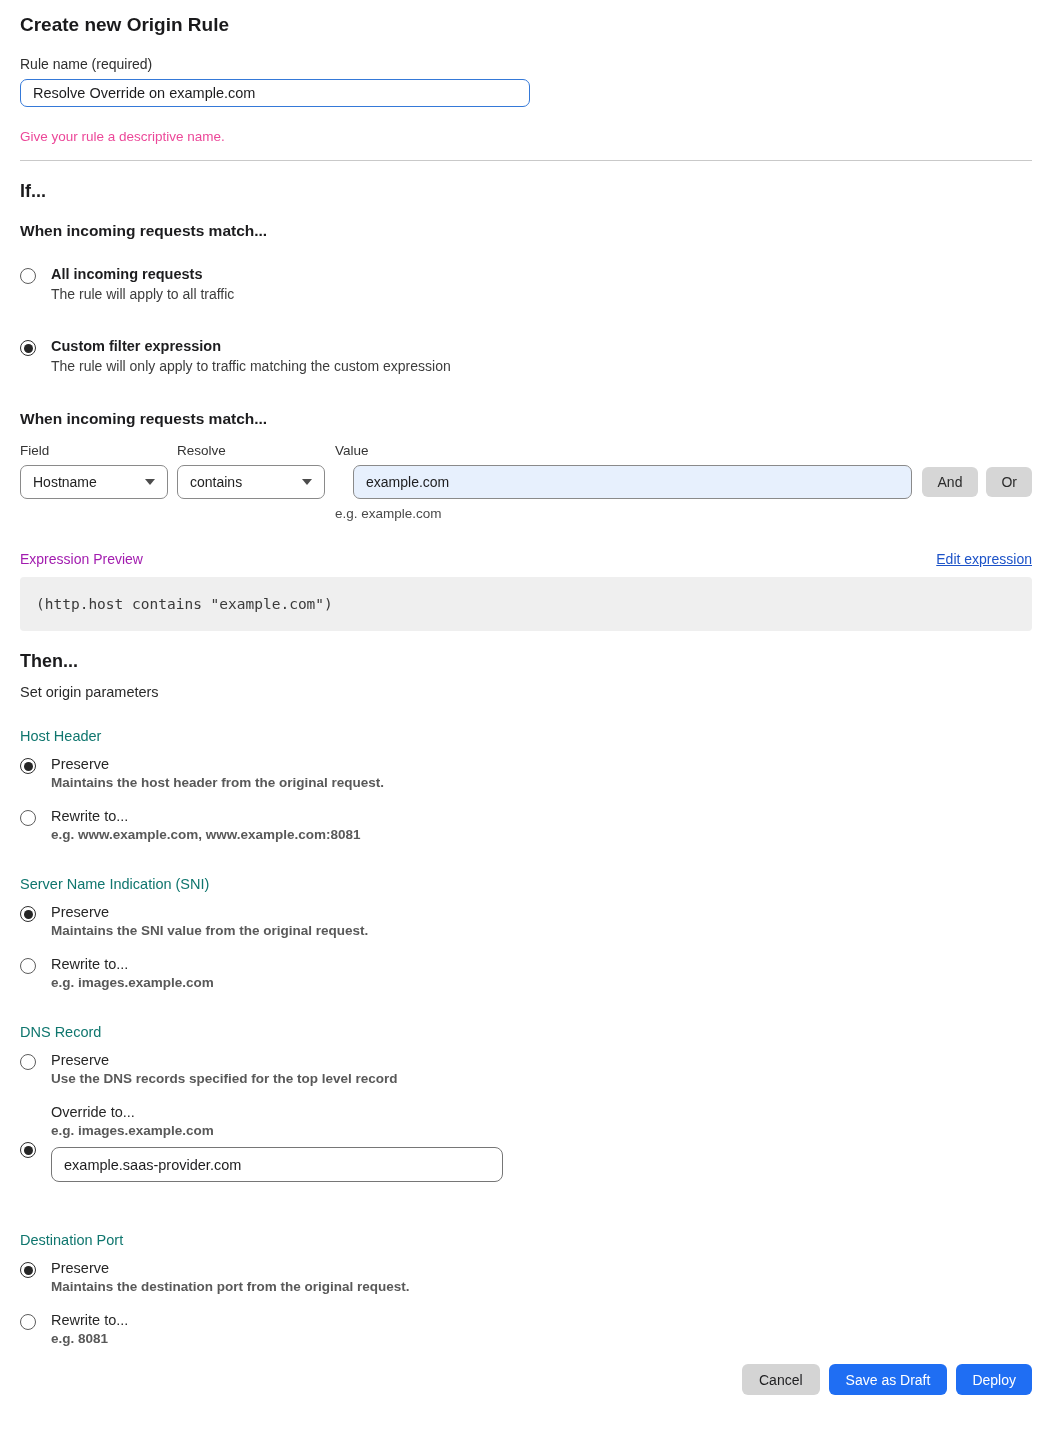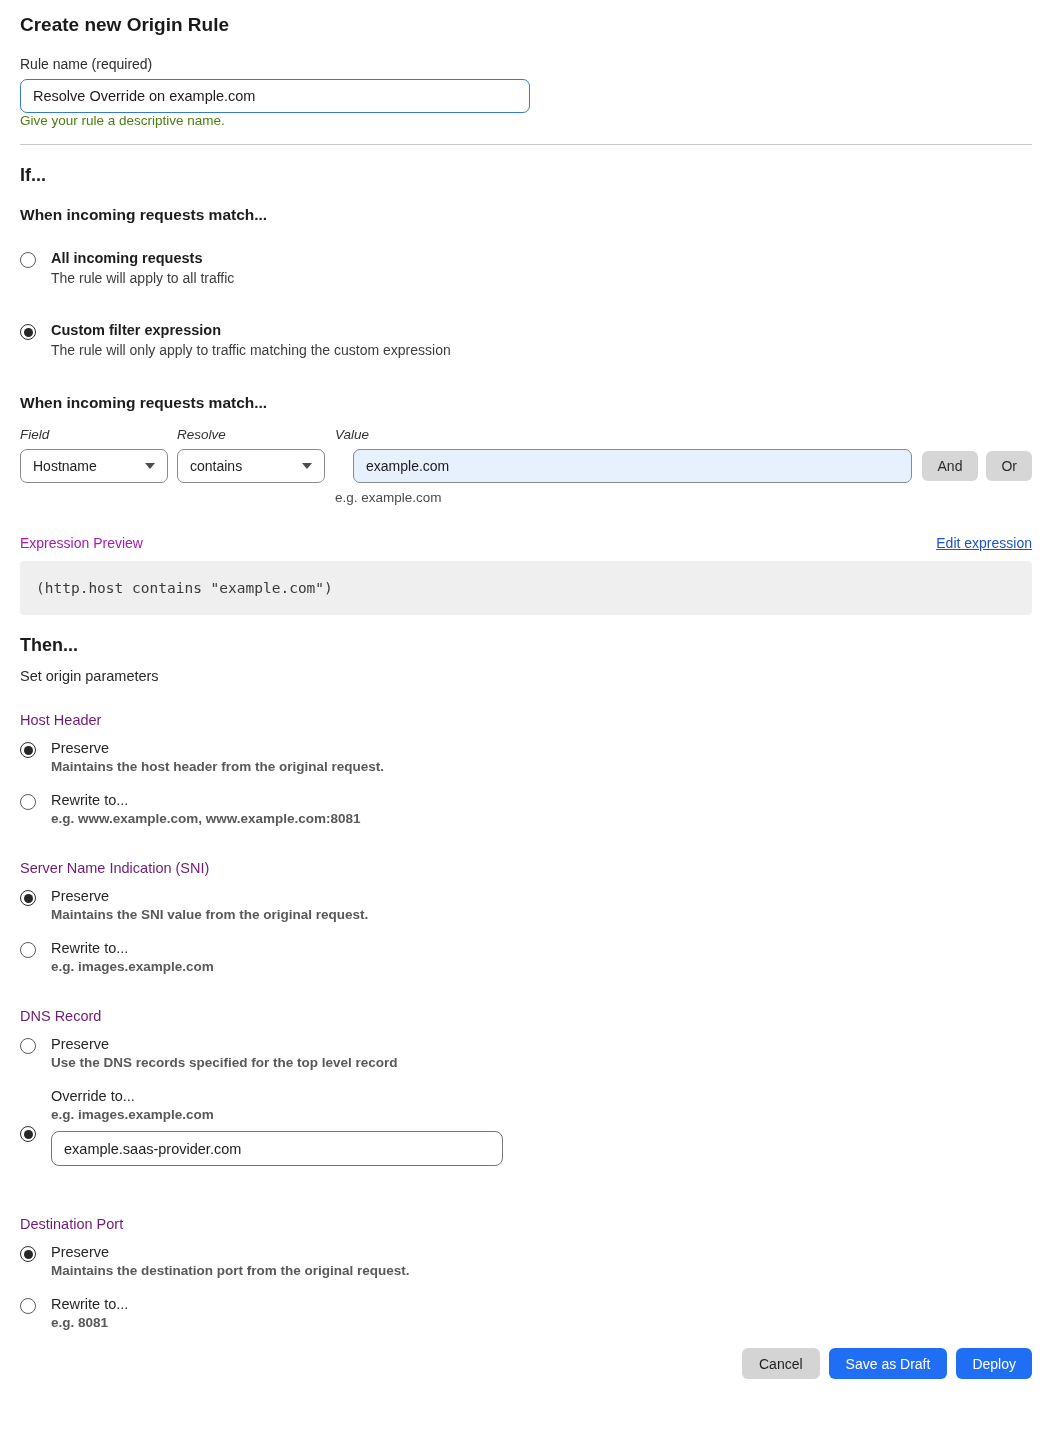--- a/index.html
+++ b/index.html
@@ -9,26 +9,26 @@
     font-family:"Liberation Sans", sans-serif;
     color:#1d1d1f;
     -webkit-font-smoothing:antialiased;
   }
   .container { padding:14px 20px 14px 20px; }
 
   .page-title { font-size:19px; font-weight:700; color:#1a1a1c; }
 
   .field-label { font-size:14px; color:#2f2f2f; margin-top:20px; }
   .rule-name-input {
-    display:block; margin-top:7px; width:510px; height:34px;
+    display:block; margin-top:7px; width:510px; height:28px;
     border:1px solid #3579d8; border-radius:7px; outline:none;
     padding:0 12px; font-size:14.5px; color:#1d1d1f;
     font-family:"Liberation Sans", sans-serif; background:#fff;
   }
-  .helper { font-size:13.5px; color:#4d7c0f; margin-top:0; }
+  .helper { font-size:13.5px; color:#ec4899; margin-top:22px; }
 
   .divider { border:none; border-top:1px solid #c9c9c9; margin-top:16px; }
 
   .section-heading { font-size:18px; font-weight:700; margin-top:20px; color:#1a1a1c; }
   .match-heading { font-size:15.5px; font-weight:700; margin-top:20px; color:#1d1d1f; }
   .match-heading.second { margin-top:36px; }
 
   
   .radio-row { display:flex; margin-top:26px; cursor:default; }
   .radio-row.tight { margin-top:12px; }
@@ -44,21 +44,21 @@
     content:""; position:absolute; inset:2.5px; border-radius:50%; background:#262626;
   }
   .radio-content { margin-left:15px; }
   .radio-label-bold { font-size:14.5px; font-weight:700; color:#1d1d1f; }
   .radio-label { font-size:14.5px; color:#262626; }
   .radio-desc { font-size:14px; color:#3d3d3d; margin-top:4px; }
   .radio-desc.gray { font-size:13.5px; color:#595959; margin-top:3px;font-weight:bold; }
 
   
   .builder-labels { display:flex; margin-top:15px; }
-  .builder-labels span { font-size:13.5px; color:#333;font-style:italic; }
+  .builder-labels span { font-size:13.5px; color:#333; }
   .bl-field { width:157px; }
   .bl-operator { width:158px; }
   .builder-controls { display:flex; align-items:flex-start; margin-top:7px; }
   .select {
     width:148px; height:34px; border:1px solid #8a8a8a; border-radius:7px;
     background:#fff; display:flex; align-items:center; padding:0 12px;
     font-size:14px; color:#222; cursor:pointer;
   }
   .select .caret {
     margin-left:auto; width:0; height:0;
@@ -85,21 +85,21 @@
   .preview-header { display:flex; align-items:baseline; justify-content:space-between; margin-top:30px; }
   .preview-label { font-size:14px; color:#a21caf; }
   .edit-link { font-size:14px; color:#1d53c8; text-decoration:underline; cursor:pointer; }
   .expression-box {
     margin-top:10px; background:#efefef; border-radius:4px;
     padding:19px 16px; font-family:"DejaVu Sans Mono", monospace;
     font-size:14.5px; color:#3a3a3a;
   }
 
   .sub-text { font-size:14.5px; color:#2a2a2a; margin-top:12px; }
-  .group-label { font-size:14.5px; color:#701a75; margin-top:34px; }
+  .group-label { font-size:14.5px; color:#0f766e; margin-top:34px; }
   .group-label.first { margin-top:28px; }
   .group-label.gap { margin-top:50px; }
 
   
   .override-row { display:flex; margin-top:18px; }
   .override-radio-col { display:flex; flex-direction:column; justify-content:flex-end; padding-bottom:24px; }
   .override-content { margin-left:15px; flex:1; }
   .override-input {
     display:block; margin-top:9px; width:452px; height:35px;
     border:1px solid #767676; border-radius:8px; outline:none;

